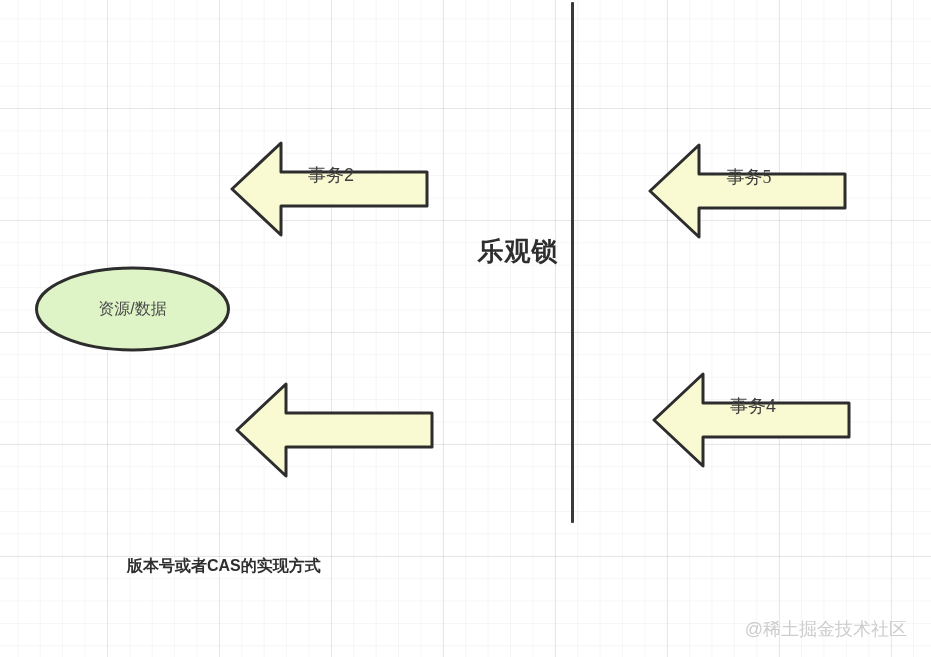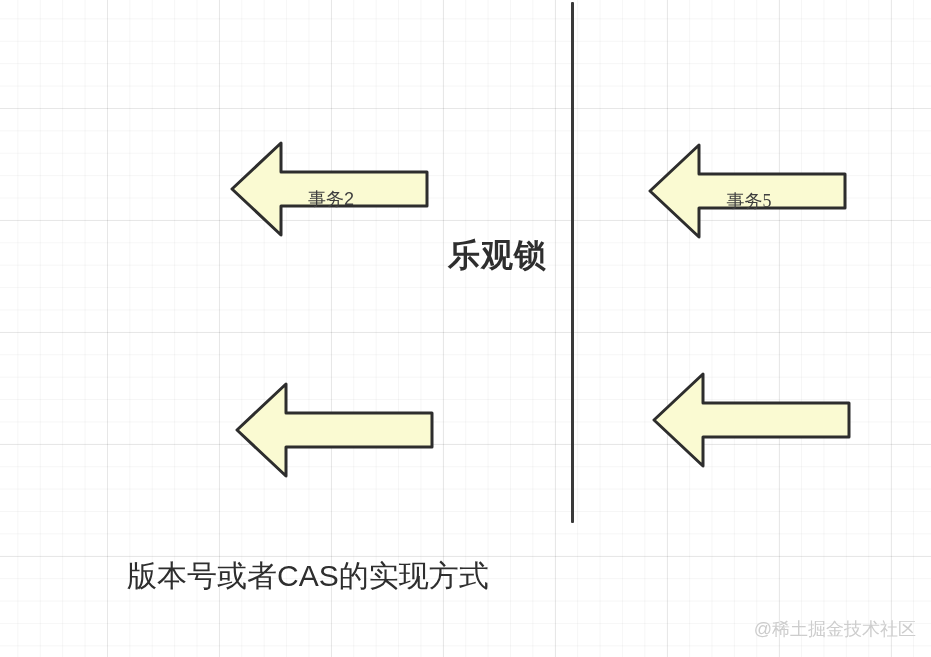--- a/index.html
+++ b/index.html
@@ -25,22 +25,22 @@
     position: absolute;
     left: 571px; top: 2px;
     width: 3px; height: 521px;
     background: #3a3a3a;
     border-radius: 1px;
   }
   .divider-label {
     position: absolute;
     left: 448px; top: 234px;
     width: 140px;
-    text-align: left;
-    font-size: 32px;
+    text-align: center;
+    font-size: 26px;
     font-weight: bold;
     color: #2e2e2e;
     letter-spacing: 1px;
   }
   .resource {
     position: absolute;
     left: 33px; top: 264px;
     width: 199px; height: 90px;
   }
   .resource svg { display: block; width: 100%; height: 100%; }
@@ -51,60 +51,66 @@
     font-size: 16px;
     color: #4a4a4a;
   }
   .arrow {
     position: absolute;
     width: 200px; height: 96px;
   }
   .arrow svg { display: block; width: 100%; height: 100%; overflow: visible; }
   .arrow .arrow-label {
     position: absolute;
-    left: 52px; top: 47px;
+    left: 52px; top: 23px;
     width: 146px; height: 22px;
     display: flex; align-items: center; justify-content: center;
     padding-right: 48px;
     font-size: 18px;
     color: #3f3f3f;
   }
   svg polygon, svg ellipse {
     stroke: #2d2d2d;
     stroke-width: 3;
     stroke-linejoin: round;
   }
   .arrow-t2 { left: 230px; top: 141px; }
   .arrow-t1 { left: 232px; top: 261px; }
   .arrow-t3 { left: 235px; top: 382px; }
   .arrow-t5 { left: 648px; top: 143px; font-family: Liberation Serif, serif; }
   .arrow-t4 { left: 652px; top: 372px; }
   .caption {
     position: absolute;
     left: 127px; top: 556px;
-    font-size: 30px;
-    font-weight: normal;
+    font-size: 16px;
+    font-weight: bold;
     color: #2e2e2e;
   }
   .watermark {
     position: absolute;
-    right: 15px; bottom: 16px;
+    right: 24px; bottom: 16px;
     font-size: 18px;
     color: #cdcdcd;
   }
 </style>
 </head>
 <body>
 
 <div class="canvas">
 
   <div class="divider"></div>
 
   <div class="divider-label">乐观锁</div>
 
+  <div class="resource">
+    <svg viewBox="0 0 199 90">
+      <ellipse cx="99.5" cy="45" rx="96" ry="41" fill="#def4c6"></ellipse>
+    </svg>
+    <span class="node-label">资源/数据</span>
+  </div>
 
   <div class="arrow arrow-t2">
     <svg viewBox="0 0 200 96">
       <polygon points="2,48 51,2 51,31 197,31 197,65 51,65 51,94" fill="#fafad2"></polygon>
     </svg>
     <span class="arrow-label">事务2</span>
   </div>
 
 
   <div class="arrow arrow-t3">
@@ -117,19 +123,20 @@
     <svg viewBox="0 0 200 96">
       <polygon points="2,48 51,2 51,31 197,31 197,65 51,65 51,94" fill="#fafad2"></polygon>
     </svg>
     <span class="arrow-label">事务5</span>
   </div>
 
   <div class="arrow arrow-t4">
     <svg viewBox="0 0 200 96">
       <polygon points="2,48 51,2 51,31 197,31 197,65 51,65 51,94" fill="#fafad2"></polygon>
     </svg>
+    <span class="arrow-label">事务4</span>
   </div>
 
   <div class="caption">版本号或者CAS的实现方式</div>
 
   <div class="watermark">@稀土掘金技术社区</div>
 
 </div>
 
 </body></html>

